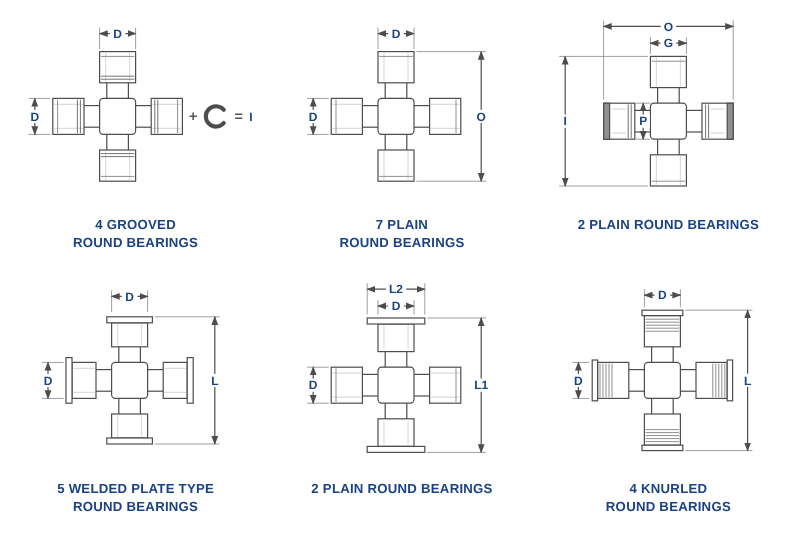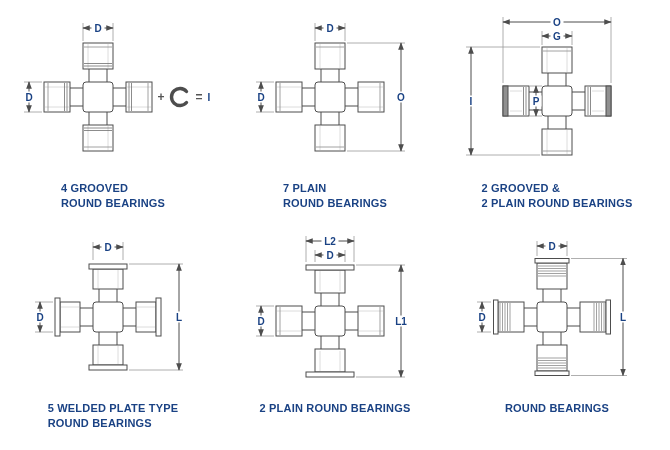--- a/index.html
+++ b/index.html
@@ -1,20 +1,20 @@
 <!DOCTYPE html>
 <html><head>
 <meta charset="utf-8">
 <style>
   * { margin:0; padding:0; box-sizing:border-box; }
   html,body { background:#ffffff; font-family:"Liberation Sans", sans-serif; }
   .board { width:670px; height:450px; background:#ffffff; display:grid;
            grid-template-columns:repeat(3,1fr); grid-template-rows:1fr 1fr; padding:5px 2px; }
   .panel { display:flex; flex-direction:column; align-items:center; justify-content:flex-start; padding-top:4px; }
-  .caption { text-align:left; font-size:11px; font-weight:bold; color:#1a4284;
+  .caption { text-align:center; font-size:11px; font-weight:bold; color:#1a4284;
              line-height:1.35; letter-spacing:.2px; margin-top:2px; }
   svg text { font-family:"Liberation Sans", sans-serif; }
   .part   { fill:#ffffff; stroke:#4d4d4d; stroke-width:1; }
   .dark   { fill:#909090; stroke:#4d4d4d; stroke-width:1; }
   .dline  { stroke:#4d4d4d; stroke-width:1; }
   .ext    { stroke:#9a9a9a; stroke-width:.8; }
   .groove { stroke:#6e6e6e; stroke-width:.8; }
   .shade  { stroke:#dcdcdc; stroke-width:1; }
   .cap    { stroke:#8a8a8a; stroke-width:.8; }
   .knurl  { stroke:#7a7a7a; stroke-width:.7; }
@@ -200,21 +200,20 @@
       </g>
       <g>
         <line class="ext" x1="78" y1="77" x2="90" y2="77"></line>
           <line class="ext" x1="78" y1="107" x2="90" y2="107"></line>
         <line class="dline" marker-start="url(#ar)" marker-end="url(#ar)" x1="84" y1="77" x2="84" y2="107"></line>
         <rect class="lbl" x="78.5" y="86.5" width="11" height="11"></rect>
         <text class="dim" x="84" y="95.5" text-anchor="middle">P</text>
       </g>
     </svg>
     <div class="caption">
-      <div>2 GROOVED &amp;</div>
       <div>2 PLAIN ROUND BEARINGS</div>
     </div>
   </div>
 
   <div class="panel">
     <svg width="210" height="170" viewBox="0 0 210 170">
       <g>
         <rect class="part" x="91" y="59" width="18" height="15"></rect>
         <rect class="part" x="91" y="102" width="18" height="15"></rect>
         <rect class="part" x="71" y="79" width="15" height="18"></rect>
@@ -377,17 +376,18 @@
       </g>
       <g>
         <line class="ext" x1="119" y1="29.5" x2="175" y2="29.5"></line>
           <line class="ext" x1="119" y1="146.5" x2="175" y2="146.5"></line>
         <line class="dline" marker-start="url(#ar)" marker-end="url(#ar)" x1="171" y1="29.5" x2="171" y2="146.5"></line>
         <rect class="lbl" x="165" y="82.5" width="12" height="11"></rect>
         <text class="dim" x="171" y="91.5" text-anchor="middle">L</text>
       </g>
     </svg>
     <div class="caption">
+      <div>4 KNURLED</div>
       <div>ROUND BEARINGS</div>
     </div>
   </div>
 
 </div>
 
 </body></html>

